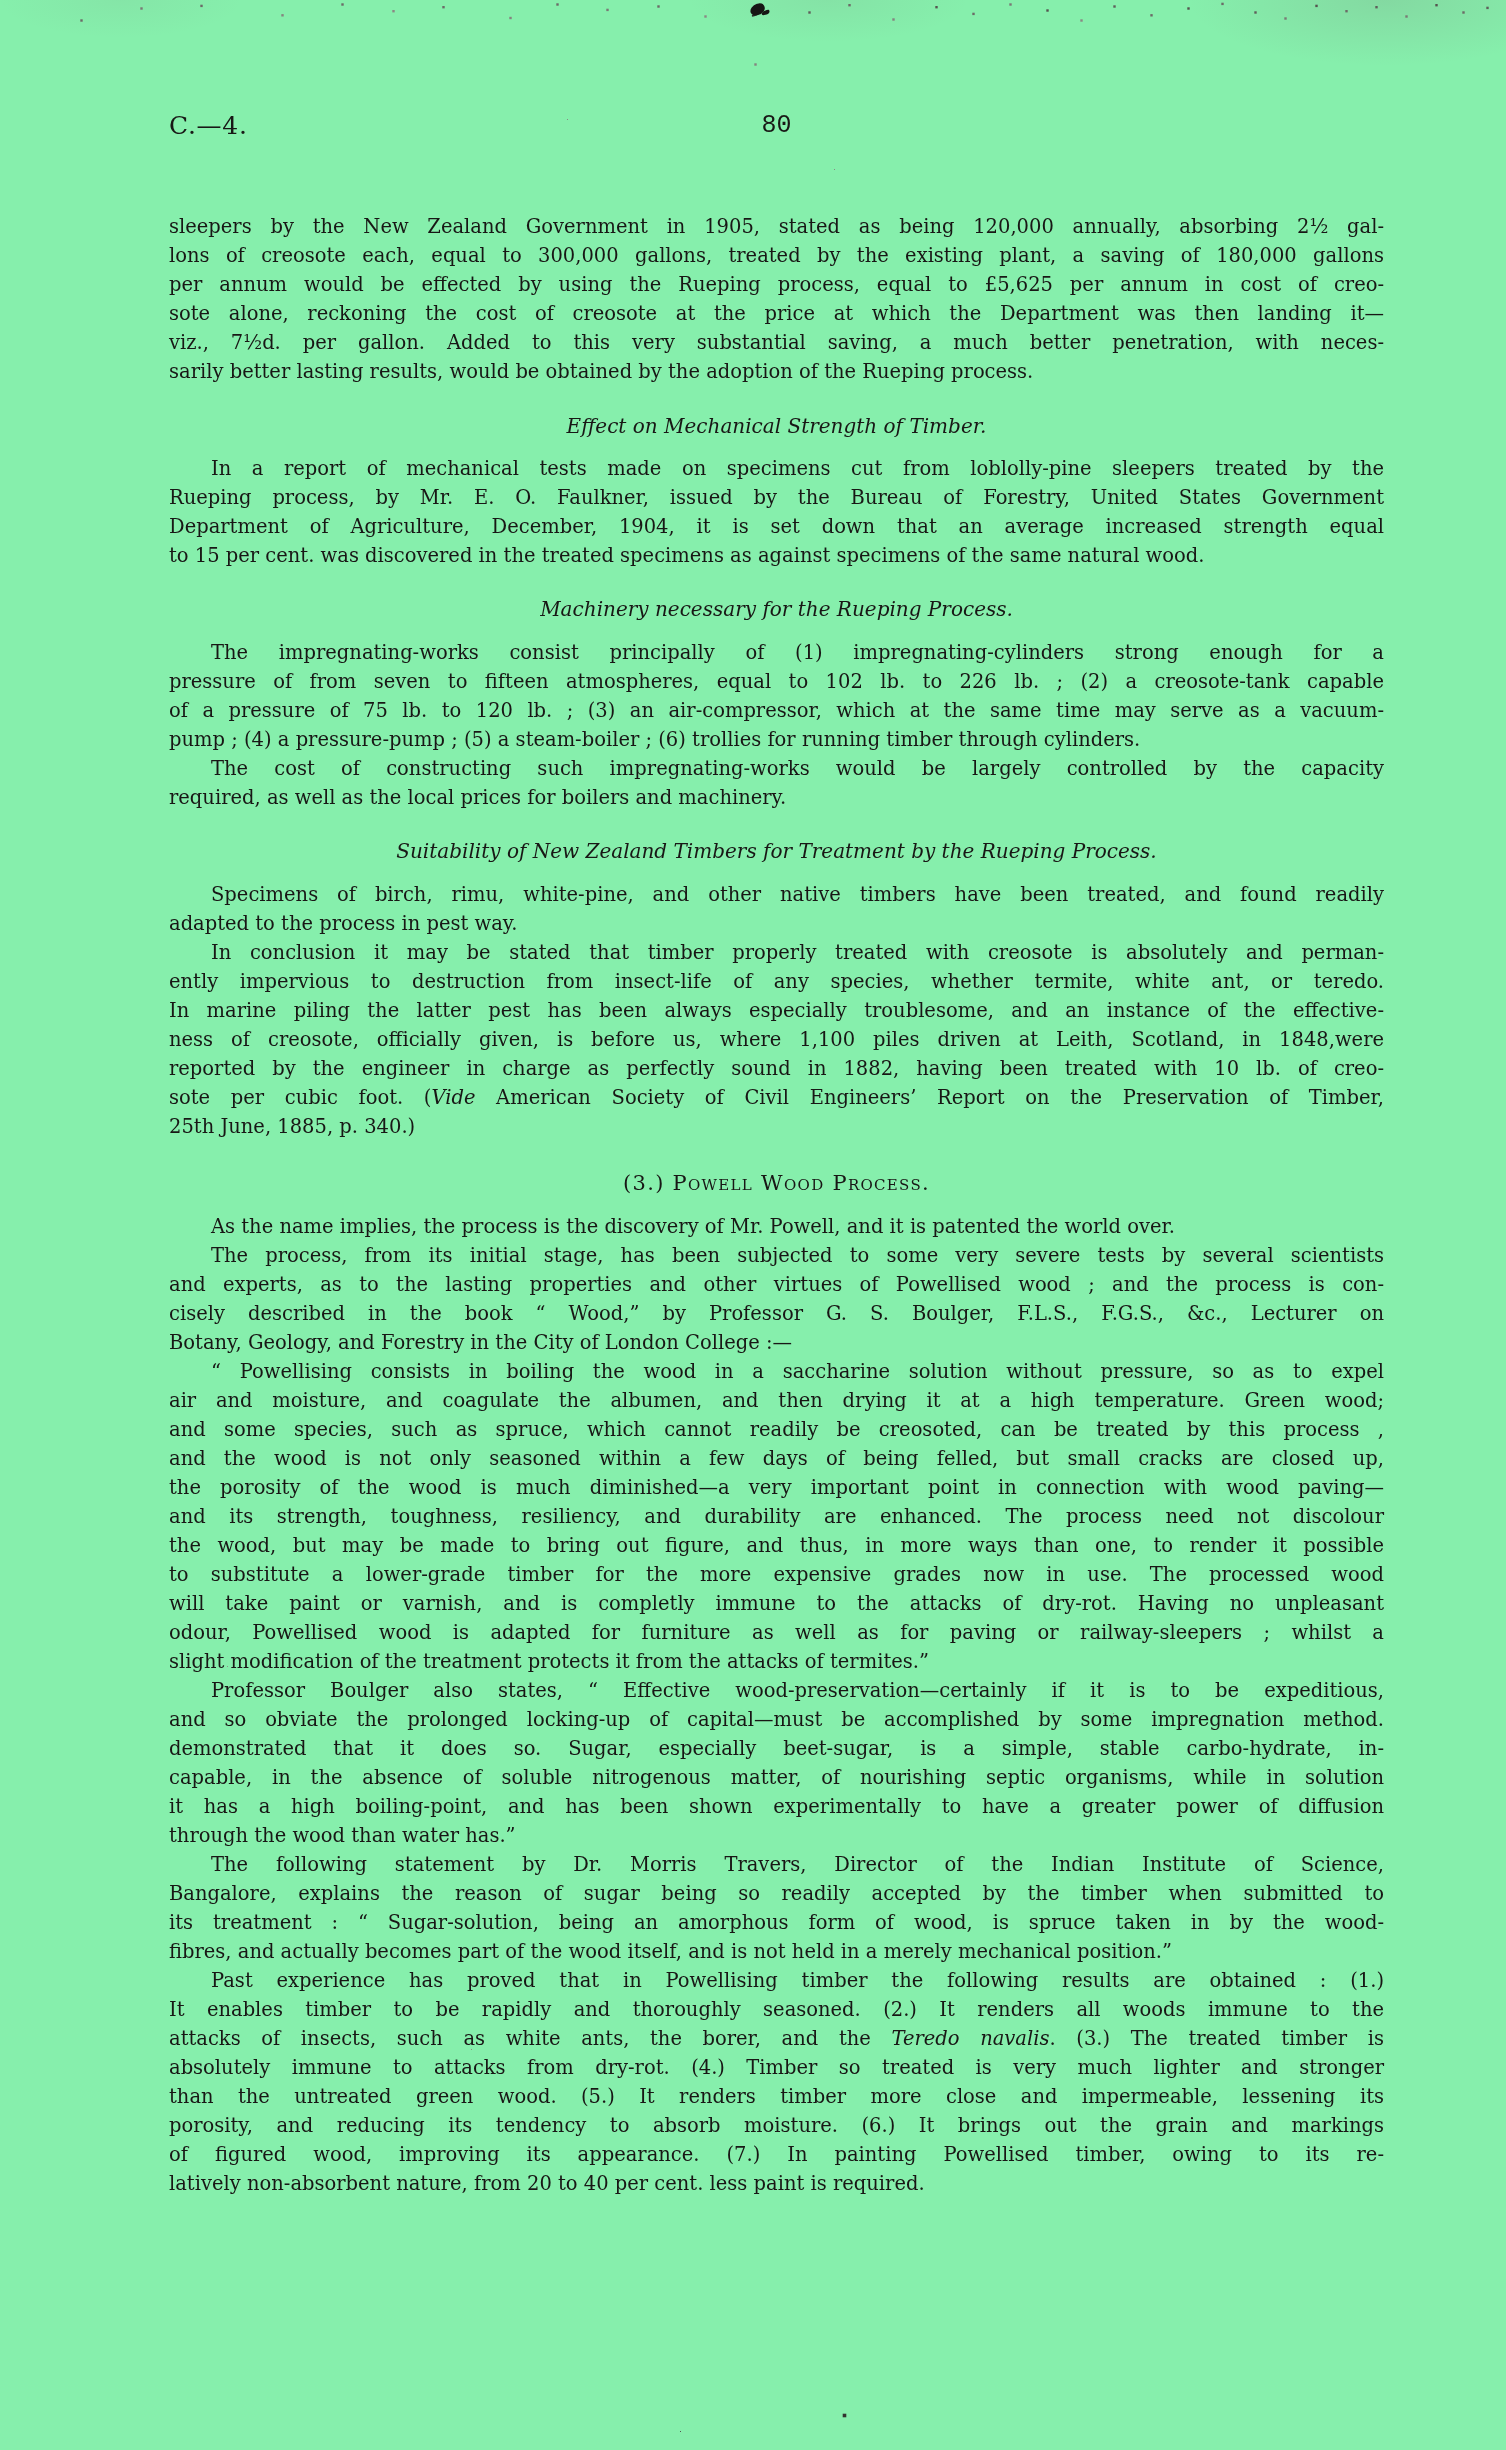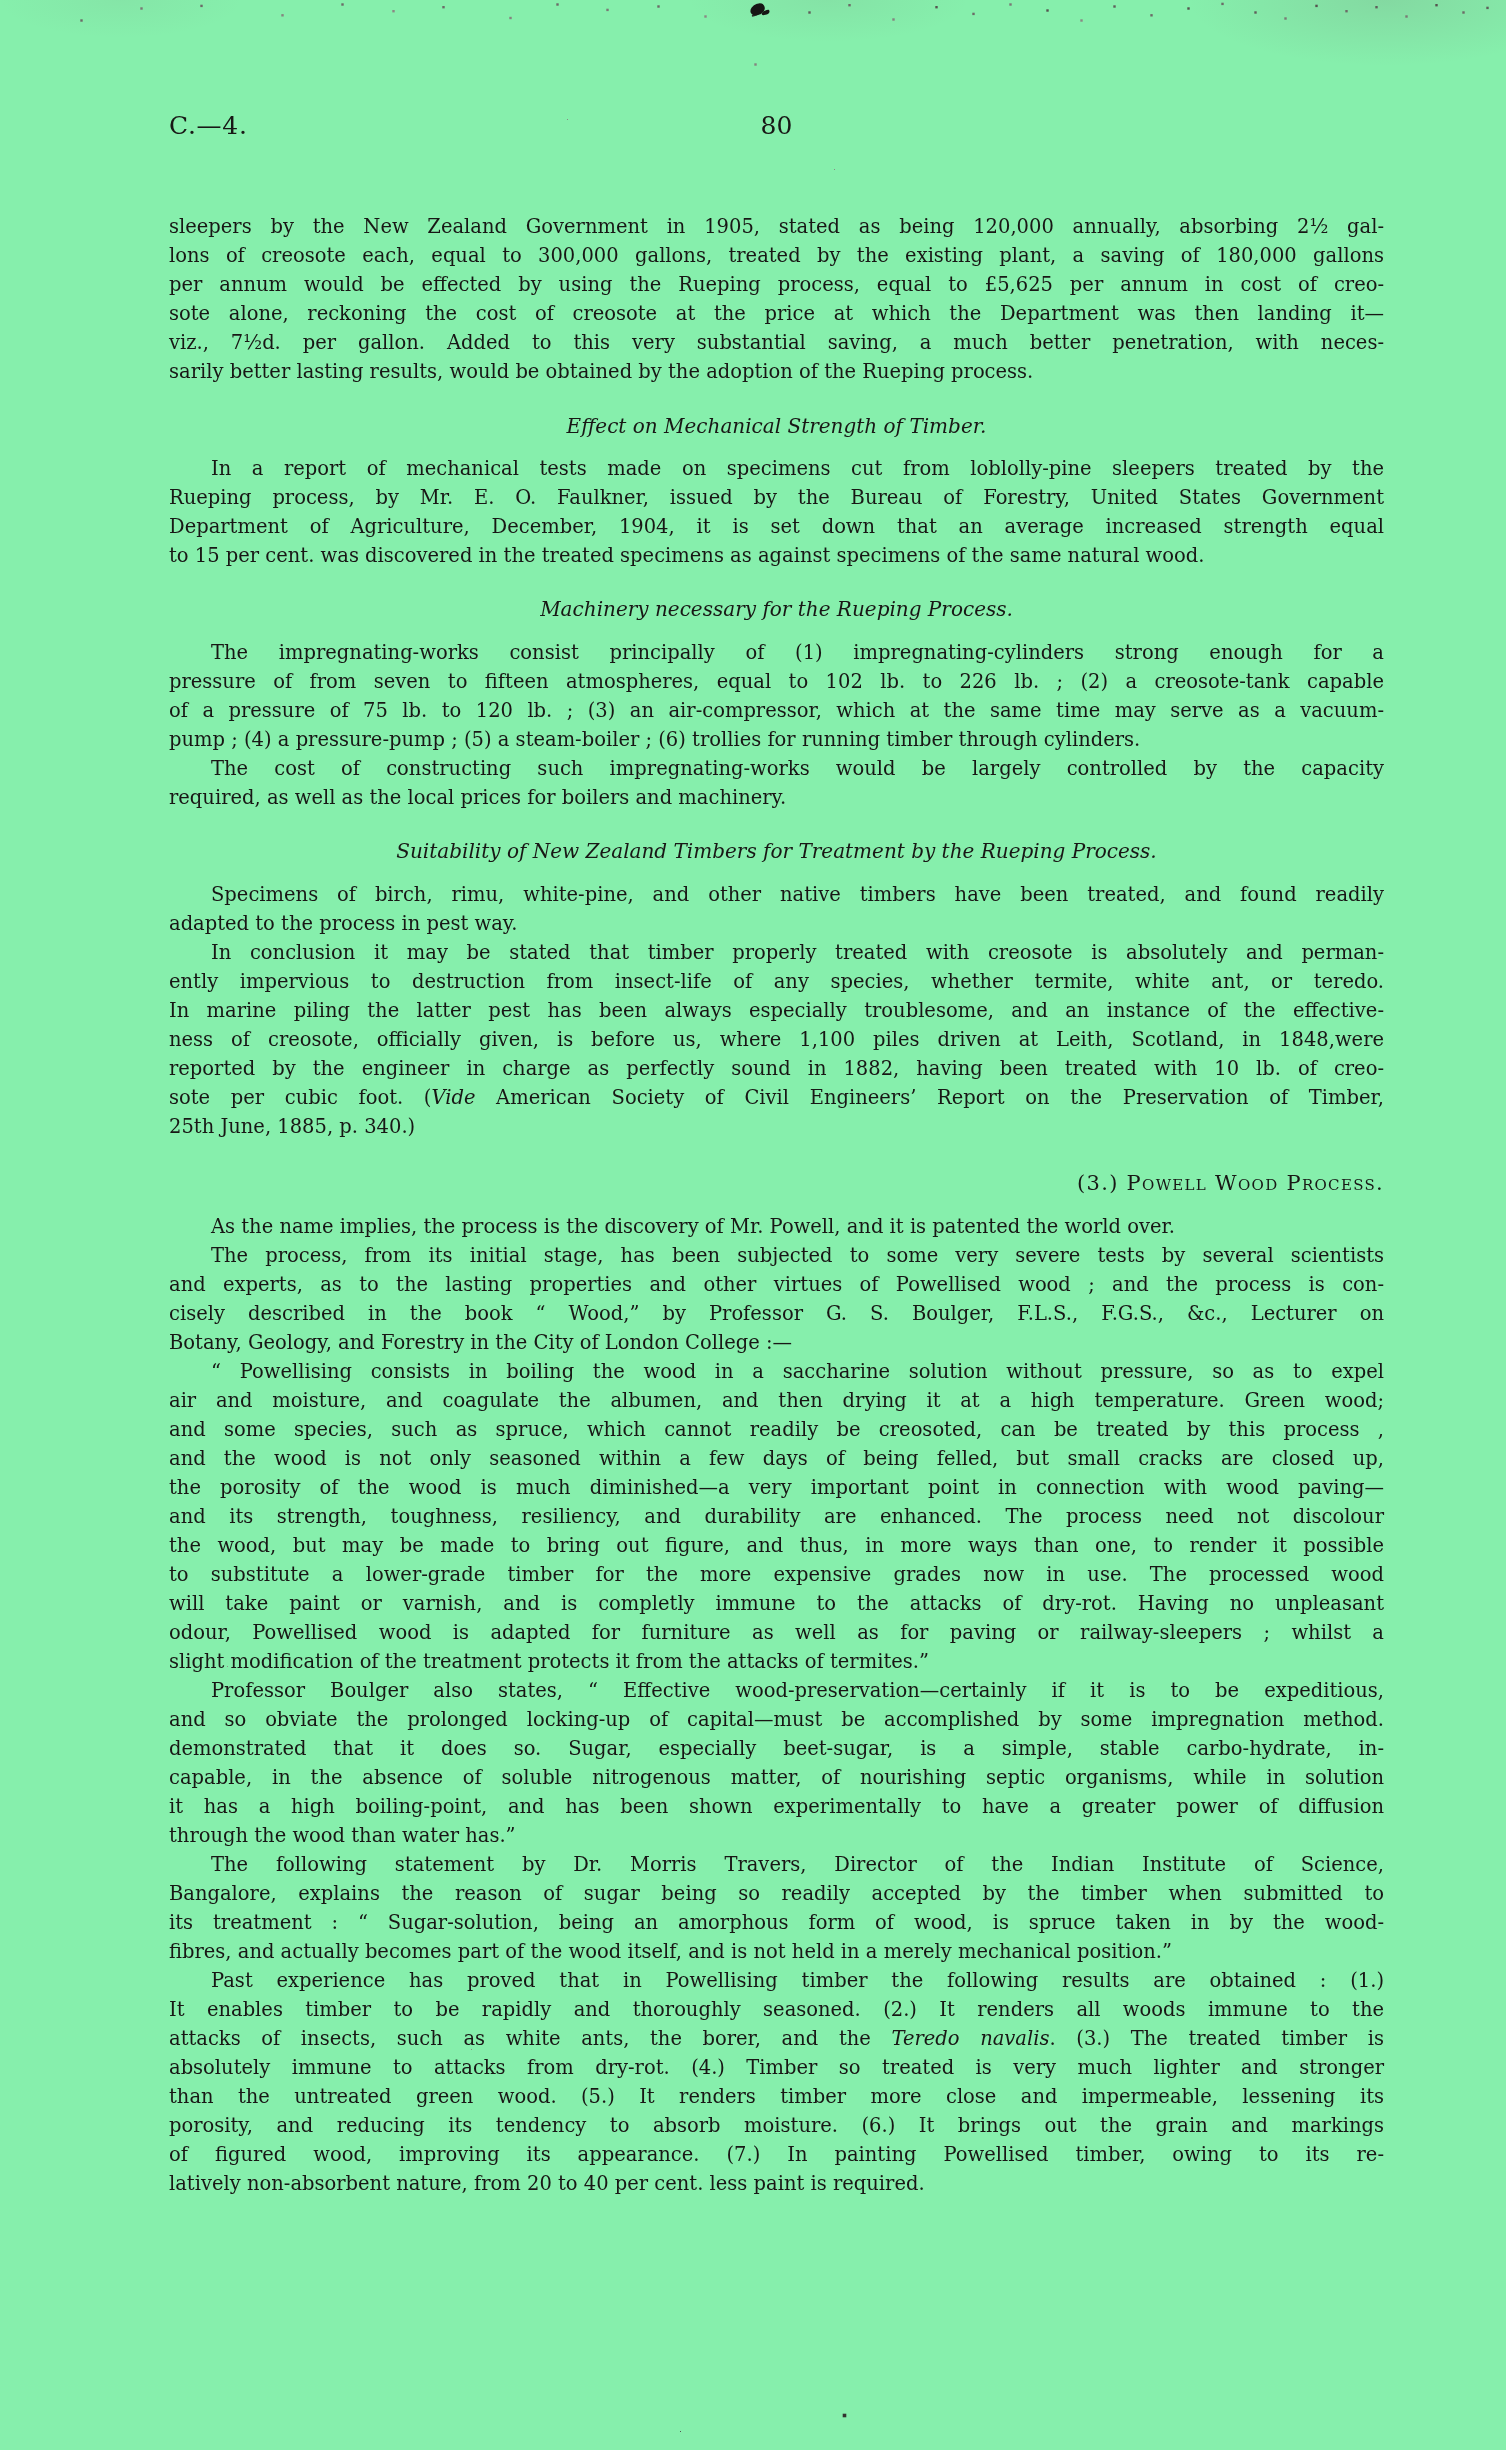--- a/index.html
+++ b/index.html
@@ -28,20 +28,21 @@
     height: 32px;
   }
   .header-left {
     position: absolute; left: 0; top: 0;
     font-size: 25px; letter-spacing: 0.7px;
   }
   .page-number {
     position: absolute; left: 0; right: 0; top: 0;
     text-align: center;
     font-size: 25px;
+    font-family: Liberation Mono, monospace;
   }
   .doc-body {
     position: absolute;
     left: 169px; right: 122px; top: 176px;
     font-size: 19.5px;
     margin-top: 36px;
   }
   .line {
     line-height: 29px;
     text-align: justify;
@@ -55,21 +56,21 @@
   .line.indent { text-indent: 42px; }
   .heading-italic {
     font-style: italic;
     text-align: center;
     line-height: 29px;
     margin-top: 25.5px;
     margin-bottom: 13.4px;
     font-size: 20px;
   }
   .heading-caps {
-    text-align: right;
+    text-align: center;
     line-height: 29px;
     margin-top: 28px;
     margin-bottom: 14.8px;
     font-size: 21px;
     font-variant: small-caps;
     letter-spacing: 1.3px;
   }
   
   .ink-blob {
     position: absolute; left: 750px; top: 4px;

